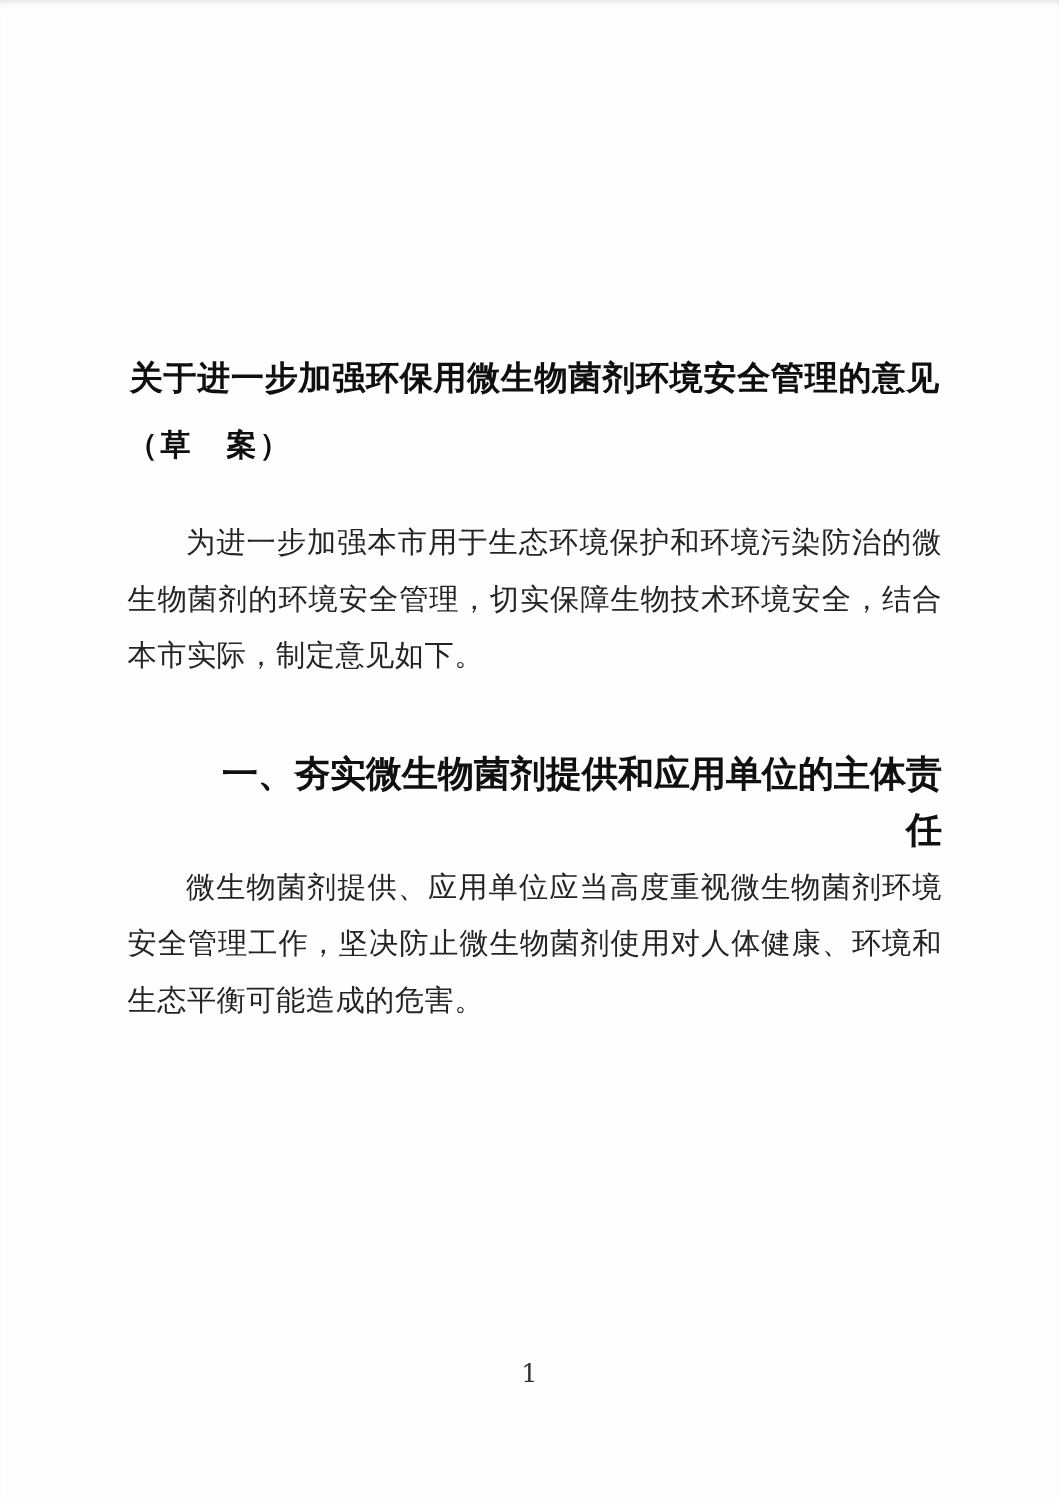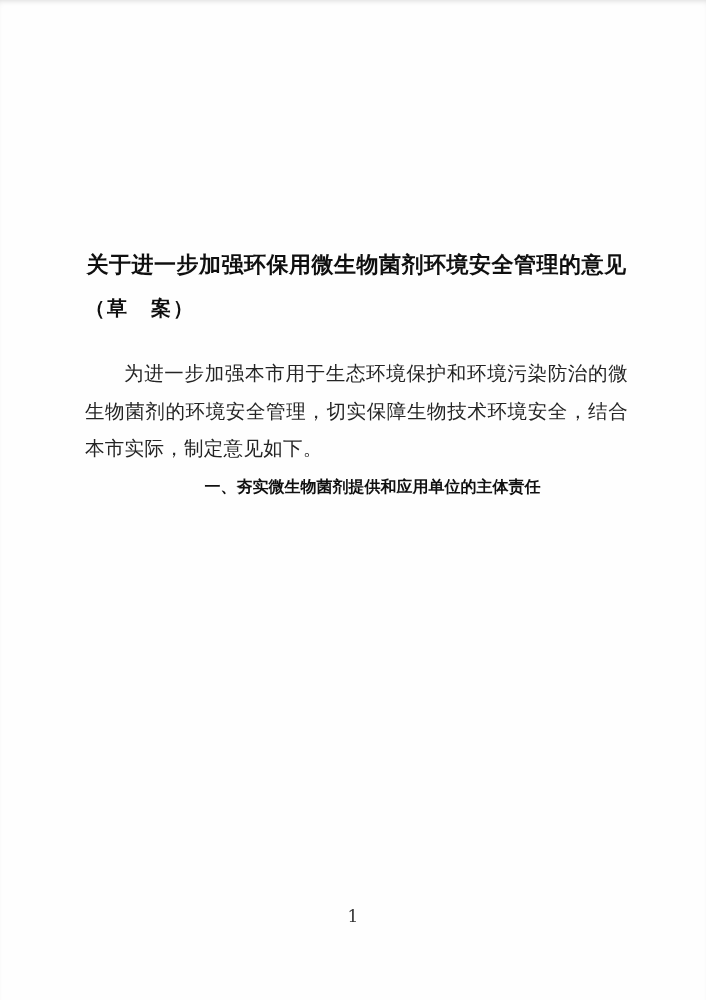--- a/index.html
+++ b/index.html
@@ -12,21 +12,21 @@
     width: 706px;
     height: 1000px;
     background: #fefefe;
     overflow: hidden;
     box-shadow: inset 0 4px 6px -4px rgba(0,0,0,0.18);
   }
   .content {
     position: absolute;
     left: 85px;
     width: 543px;
-    top: 12px;
+    top: 0;
   }
   .title {
     margin: 236px 0 0 0;
     font-family: "DejaVu Sans", "Liberation Sans", sans-serif;
     font-weight: bold;
     font-size: 22px;
     line-height: 34px;
     text-align: center;
     color: #0f0f0f;
     letter-spacing: 0.5px;
@@ -47,25 +47,26 @@
     line-height: 37.5px;
     text-align: justify;
     color: #242424;
     letter-spacing: 0.3px;
   }
   .first-body { margin-top: 32px; }
   .indent { text-indent: 2em; }
   .heading {
     font-family: "DejaVu Sans", "Liberation Sans", sans-serif;
     font-weight: bold;
-    font-size: 16px;
+    font-size: 24px;
     line-height: 37.5px;
     color: #101010;
     text-indent: 2em;
-    text-align: center;
+    text-align: right;
+    margin-top: 42px;
   }
   .bold-lead {
     font-family: "DejaVu Sans", "Liberation Sans", sans-serif;
     font-weight: bold;
     color: #101010;
   }
   .page-number {
     position: absolute;
     top: 906px;
     left: 0;
@@ -81,17 +82,18 @@
 
 <div class="page">
   <div class="content">
     <h1 class="title">关于进一步加强环保用微生物菌剂环境安全管理的意见</h1>
     <div class="subtitle">（草　案）</div>
 
     <p class="body indent first-body">为进一步加强本市用于生态环境保护和环境污染防治的微生物菌剂的环境安全管理，切实保障生物技术环境安全，结合本市实际，制定意见如下。</p>
 
     <p class="heading">一、夯实微生物菌剂提供和应用单位的主体责任</p>
 
+    <p class="body indent">微生物菌剂提供、应用单位应当高度重视微生物菌剂环境安全管理工作，坚决防止微生物菌剂使用对人体健康、环境和生态平衡可能造成的危害。</p>
 
   </div>
 
   <div class="page-number">1</div>
 </div>
 
 </body></html>

